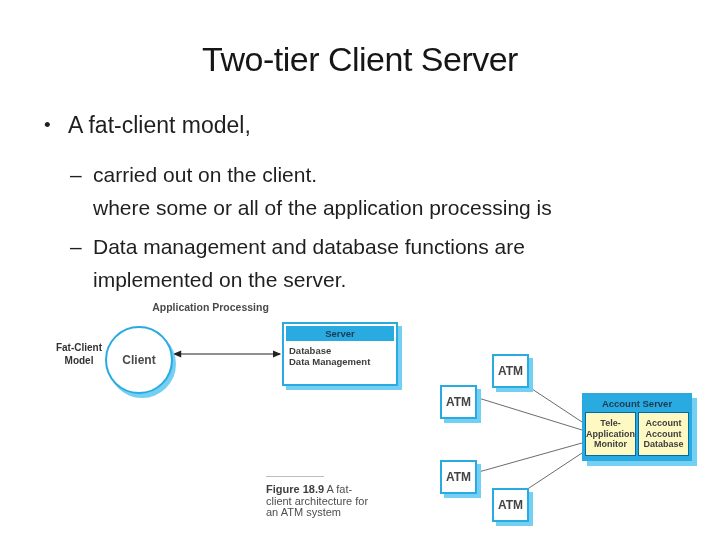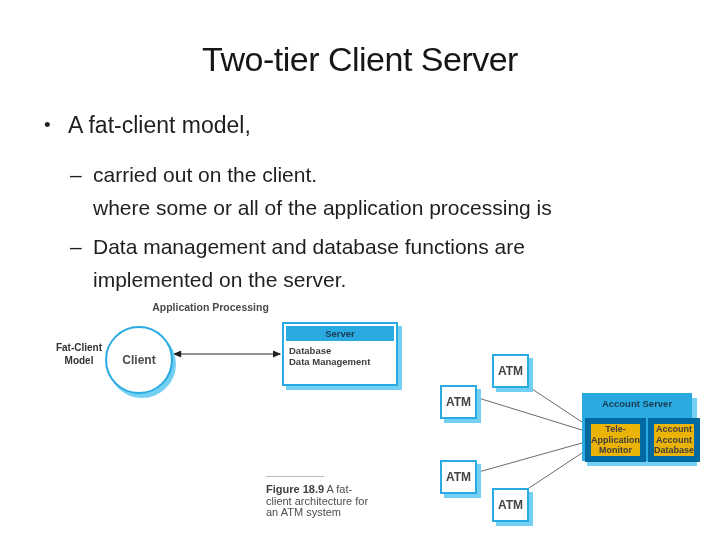--- a/index.html
+++ b/index.html
@@ -70,27 +70,27 @@
   .atm1{left:492px;top:62px;}
   .atm2{left:440px;top:93px;}
   .atm3{left:440px;top:168px;}
   .atm4{left:492px;top:196px;}
   .account-box{
     left:582px;top:101px;width:108px;height:66px;
     background:var(--accent);border:1px solid var(--accent);
     box-shadow:5px 5px 0 var(--shadow);
   }
   .account-box .hdr{
-    height:24px;text-align:center;font-size:9.5px;font-weight:bold;color:#1b3a50;line-height:19px;
+    height:18px;text-align:center;font-size:9.5px;font-weight:bold;color:#1b3a50;line-height:19px;
   }
   .account-box .cells{
     display:flex;gap:2px;margin:0 2px 2px 2px;height:44px;
   }
   .account-box .cell{
-    flex:1;background:#eab308;border:6px solid #0369a1;
+    flex:1;background:#fef9c3;border:1px solid #0369a1;
     display:flex;flex-direction:column;align-items:center;justify-content:center;
     font-size:9px;font-weight:600;line-height:10.5px;color:var(--fig-text);text-align:center;
   }
   .caption{
     left:266px;top:184px;width:104px;font-size:11px;line-height:11.5px;color:#4f4f4f;
   }
   .caption .rule{width:58px;border-top:1.2px solid #bdbdbd;margin-bottom:7px;}
   .caption b{color:#3f3f3f;}
   svg.overlay{position:absolute;left:0;top:0;pointer-events:none;}
 </style>

